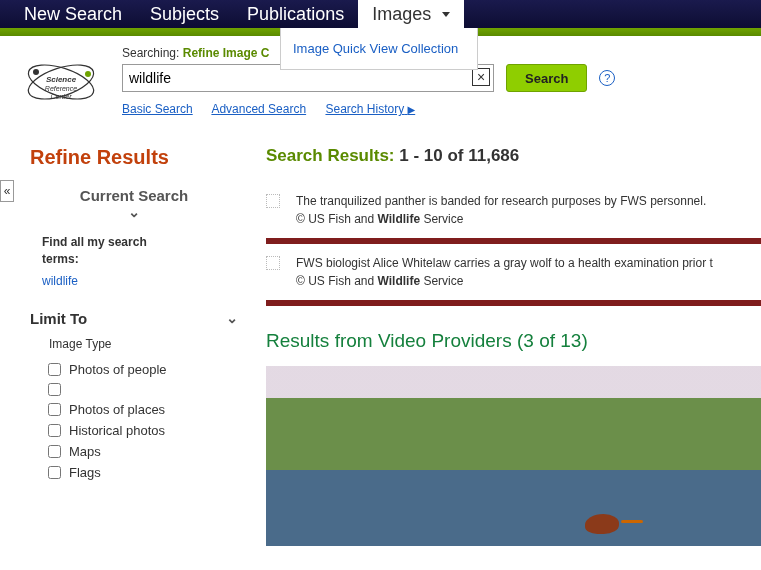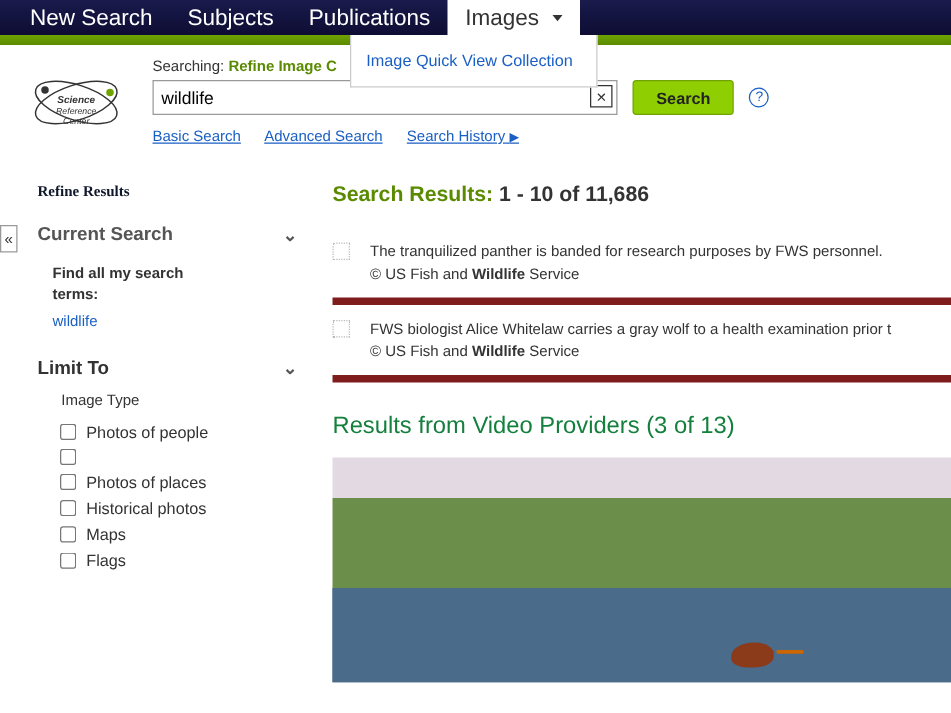--- a/index.html
+++ b/index.html
@@ -22,22 +22,22 @@
   .search-input { width:100%; height:28px; border:1px solid #999; padding:0 28px 0 6px; font-size:14px;}
   .clear-x { position:absolute; right:4px; top:4px; width:18px; height:18px; border:1px solid #333; display:flex; align-items:center; justify-content:center; font-size:14px; line-height:1; cursor:pointer; background:#fff;}
   .search-btn { background:#8fce00; border:1px solid #6fa300; color:#222; font-weight:bold; height:28px; padding:0 18px; margin-left:12px; cursor:pointer; border-radius:3px; font-size:13px;}
   .help-icon { width:16px;height:16px;border:1px solid #1a5fc4;border-radius:50%;color:#1a5fc4;font-size:11px;display:inline-flex;align-items:center;justify-content:center;margin-left:12px;cursor:pointer;}
   .search-links { margin-top:10px; font-size:12px;}
   .search-links a { color:#1a5fc4; text-decoration:underline; margin-right:16px; cursor:pointer;}
   .sh-caret{color:#1a5fc4;font-size:10px;}
   .expand-tab { position:absolute; left:0; top:180px; border:1px solid #999; width:14px; height:22px; display:flex; align-items:center; justify-content:center; font-size:12px; cursor:pointer; background:#fff;}
   .main { display:flex; margin-top:30px; }
   .sidebar { width:248px; padding:0 10px 0 30px;}
-  .sb-h1 { font-size:12px; font-weight:bold; color:#0f172a; margin-bottom:18px;font-family:Liberation Serif, serif;}
-  .sb-sec-head { display:flex; justify-content:space-between; align-items:center; font-size:15px; font-weight:bold; color:#555; cursor:pointer; margin-bottom:14px;}
+  .sb-h1 { font-size:20px; font-weight:bold; color:#c2410c; margin-bottom:18px;}
+  .sb-sec-head { display:flex; justify-content:space-between; align-items:center; font-size:15px; font-weight:bold; color:#555; cursor:pointer; margin-bottom:14px;flex-direction:column;}
   .chev { font-size:14px; color:#555;}
   .sb-sub-label { font-size:12px; font-weight:bold; color:#333; padding-left:12px; line-height:1.4; margin-bottom:6px;}
   .sb-term { color:#1a5fc4; font-size:12px; padding-left:12px; cursor:pointer; margin-bottom:22px;}
   .sb-h2 { font-size:15px; font-weight:bold; color:#333; margin-bottom:10px; display:flex; justify-content:space-between;}
   .facet-head{font-size:12px;font-weight:normal;margin:0 0 8px 19px;}
   .facet-item{display:flex;align-items:center;padding:3px 0 3px 18px;font-size:13px;color:#333;}
   .facet-item input{margin-right:8px;width:13px;height:13px;}
   .content { flex:1; padding-left:18px;}
   .results-head { font-size:17px; margin-bottom:16px;}
   .results-head .sr{color:#5a8a00;font-weight:bold;}

